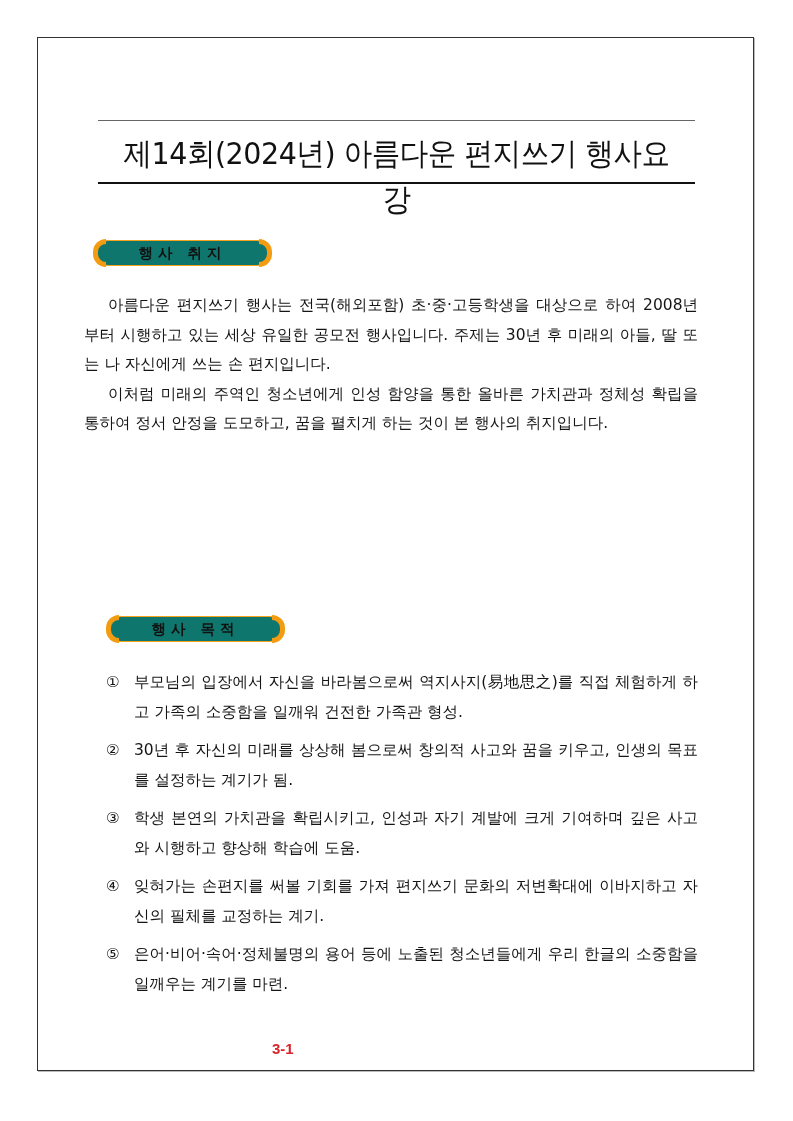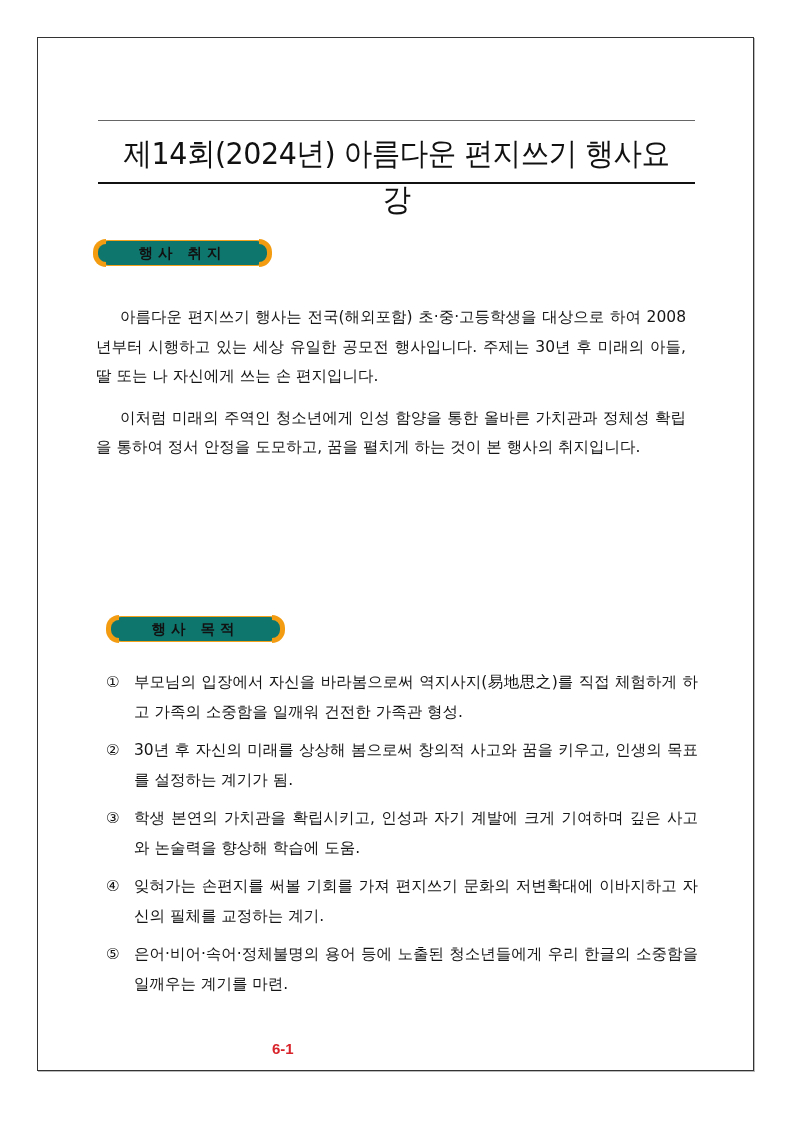--- a/index.html
+++ b/index.html
@@ -113,21 +113,21 @@
       position: absolute;
       left: 84px;
       width: 614px;
       font-size: 15.5px;
       line-height: 29.5px;
       text-align: justify;
       text-align-last: left;
       color: #151515;
     }
     .para {
-      margin: 12px;
+      margin: 0;
       text-indent: 24px;
     }
     .purpose-text {
       top: 291px;
     }
     .goals {
       position: absolute;
       left: 106px;
       top: 668px;
       width: 592px;
@@ -208,27 +208,27 @@
   <li class="goal">
     <span class="goal-num">①</span>
     <span class="goal-text">부모님의 입장에서 자신을 바라봄으로써 역지사지(易地思之)를 직접 체험하게 하고 가족의 소중함을 일깨워 건전한 가족관 형성.</span>
   </li>
   <li class="goal">
     <span class="goal-num">②</span>
     <span class="goal-text">30년 후 자신의 미래를 상상해 봄으로써 창의적 사고와 꿈을 키우고, 인생의 목표를 설정하는 계기가 됨.</span>
   </li>
   <li class="goal">
     <span class="goal-num">③</span>
-    <span class="goal-text">학생 본연의 가치관을 확립시키고, 인성과 자기 계발에 크게 기여하며 깊은 사고와 논술력을 향상해 학습에 도움.</span>
+    <span class="goal-text">학생 본연의 가치관을 확립시키고, 인성과 자기 계발에 크게 기여하며 깊은 사고와 시행하고 향상해 학습에 도움.</span>
   </li>
   <li class="goal">
     <span class="goal-num">④</span>
     <span class="goal-text">잊혀가는 손편지를 써볼 기회를 가져 편지쓰기 문화의 저변확대에 이바지하고 자신의 필체를 교정하는 계기.</span>
   </li>
   <li class="goal">
     <span class="goal-num">⑤</span>
     <span class="goal-text">은어·비어·속어·정체불명의 용어 등에 노출된 청소년들에게 우리 한글의 소중함을 일깨우는 계기를 마련.</span>
   </li>
 </ol>
 
 <div class="footer">
-  <div class="footer-page">6-1</div>
+  <div class="footer-page">3-1</div>
 </div>
 
 </body></html>

